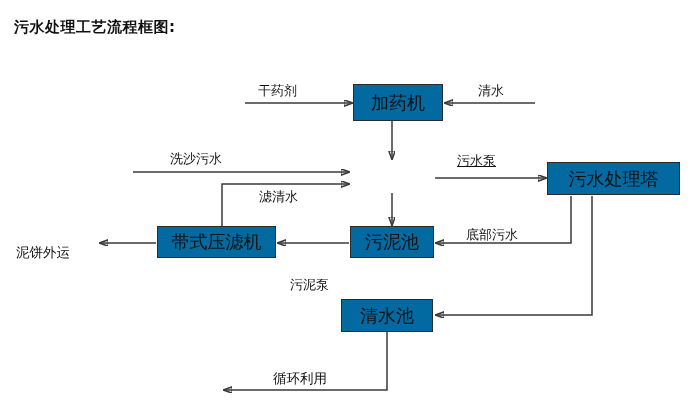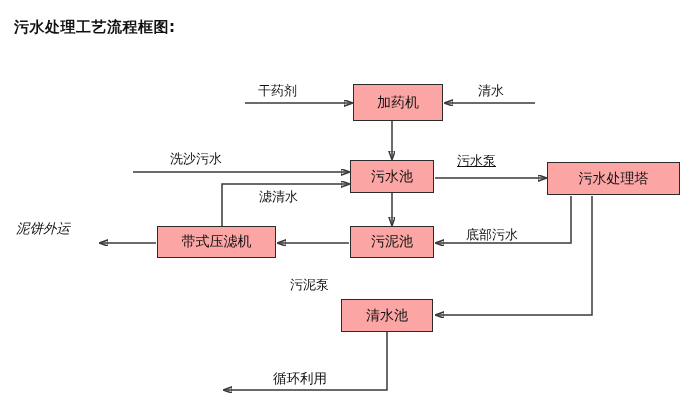--- a/index.html
+++ b/index.html
@@ -29,25 +29,25 @@
     font-size: 15px;
     font-weight: bold;
     letter-spacing: 0.5px;
     color: #111111;
     white-space: nowrap;
   }
   .node {
     position: absolute;
     box-sizing: border-box;
     border: 1.6px solid #2b2b2b;
-    background: #fca5a5;
+    background: #0369a1;
     display: flex;
     align-items: center;
     justify-content: center;
-    font-size: 14px;
+    font-size: 18px;
     color: #111111;
     white-space: nowrap;
     z-index: 3;
   }
   .edge-label {
     position: absolute;
     font-size: 13px;
     color: #111111;
     white-space: nowrap;
     z-index: 4;
@@ -109,23 +109,20 @@
 
     <polyline points="592,196 592,315 436,315" marker-end="url(#ah)"></polyline>
 
     <polyline points="387,332 387,390 224,390" marker-end="url(#ah)"></polyline>
   </svg>
 
   <div class="node" style="left:353px; top:84px; width:90px; height:37px;">
     <span>加药机</span>
   </div>
 
-  <div class="node" style="left:350px; top:160px; width:84px; height:33px;">
-    <span>污水池</span>
-  </div>
 
   <div class="node" style="left:547px; top:162px; width:133px; height:33px;text-align:center;">
     <span>污水处理塔</span>
   </div>
 
   <div class="node" style="left:157px; top:226px; width:119px; height:32px;">
     <span>带式压滤机</span>
   </div>
 
   <div class="node" style="left:350px; top:226px; width:84px; height:32px;">
@@ -139,21 +136,21 @@
   <div class="edge-label" style="left:258px; top:82px;">干药剂</div>
 
   <div class="edge-label" style="left:478px; top:82px;">清水</div>
 
   <div class="edge-label" style="left:170px; top:150px;">洗沙污水</div>
 
   <div class="edge-label" style="left:457px; top:152px;text-decoration:underline;">污水泵</div>
 
   <div class="edge-label" style="left:259px; top:188px;">滤清水</div>
 
-  <div class="term-label" style="left:16px; top:220px;font-style:italic;">泥饼外运</div>
+  <div class="term-label" style="left:16px; top:244px;">泥饼外运</div>
 
   <div class="edge-label" style="left:290px; top:228px;margin-top:48px;">污泥泵</div>
 
   <div class="edge-label" style="left:466px; top:226px;">底部污水</div>
 
   <div class="term-label" style="left:273px; top:370px;">循环利用</div>
 
 </div>
 
 </body></html>

